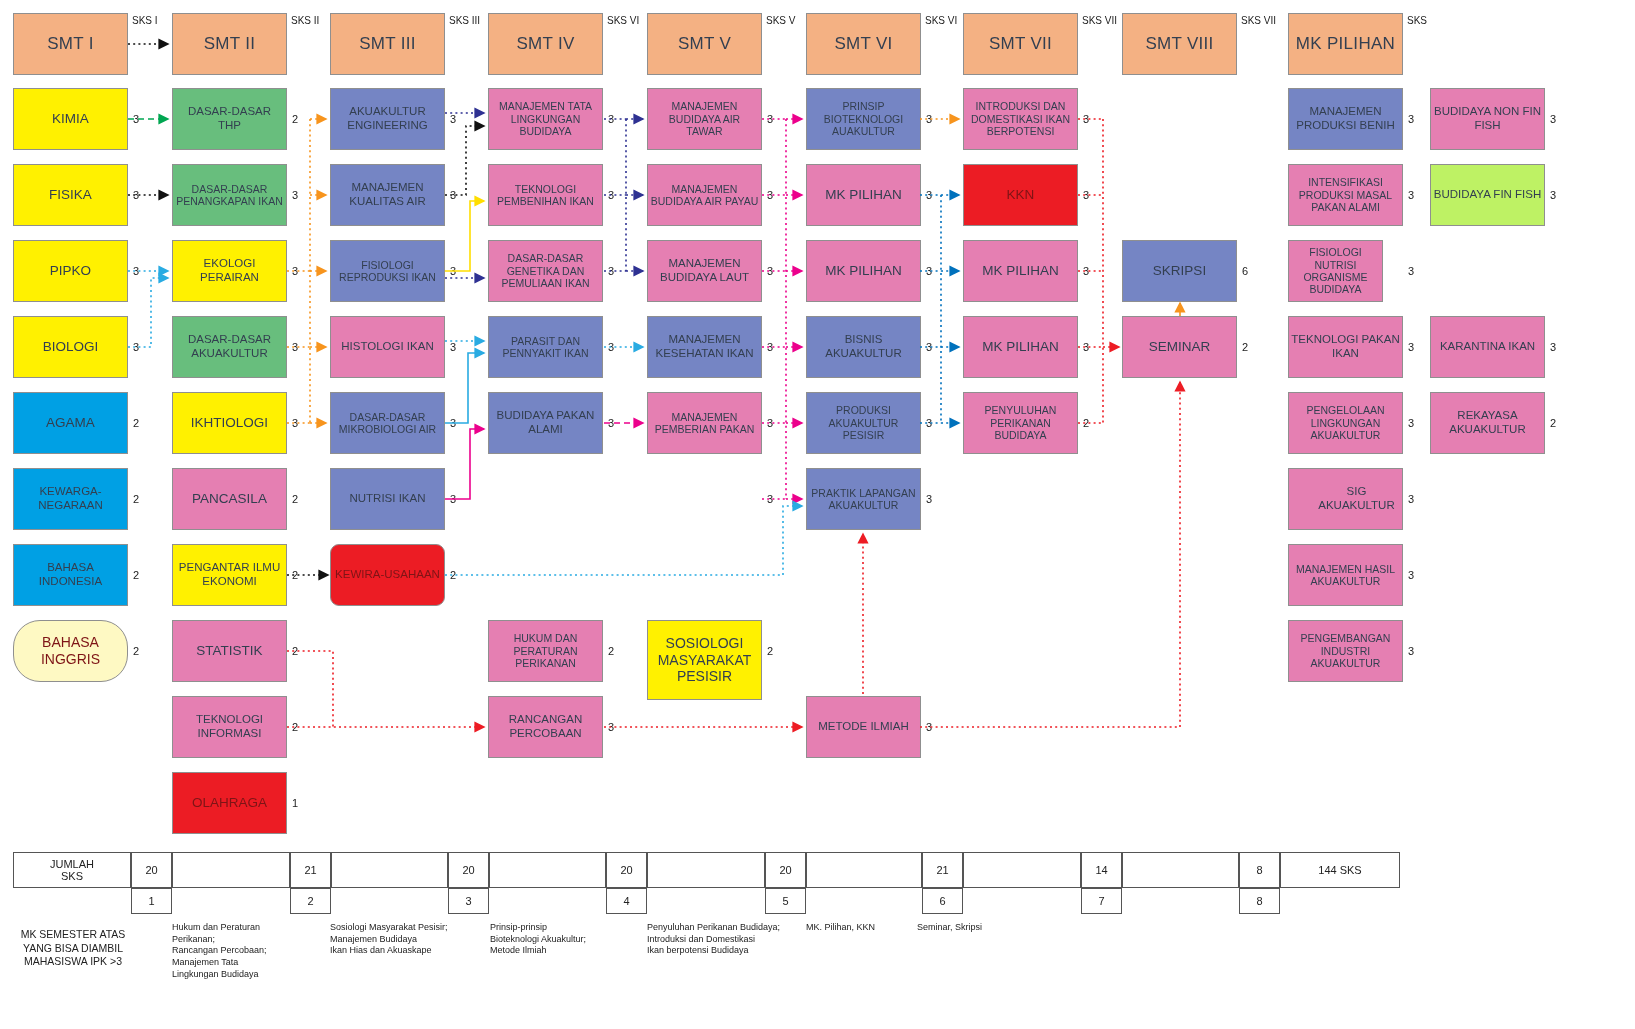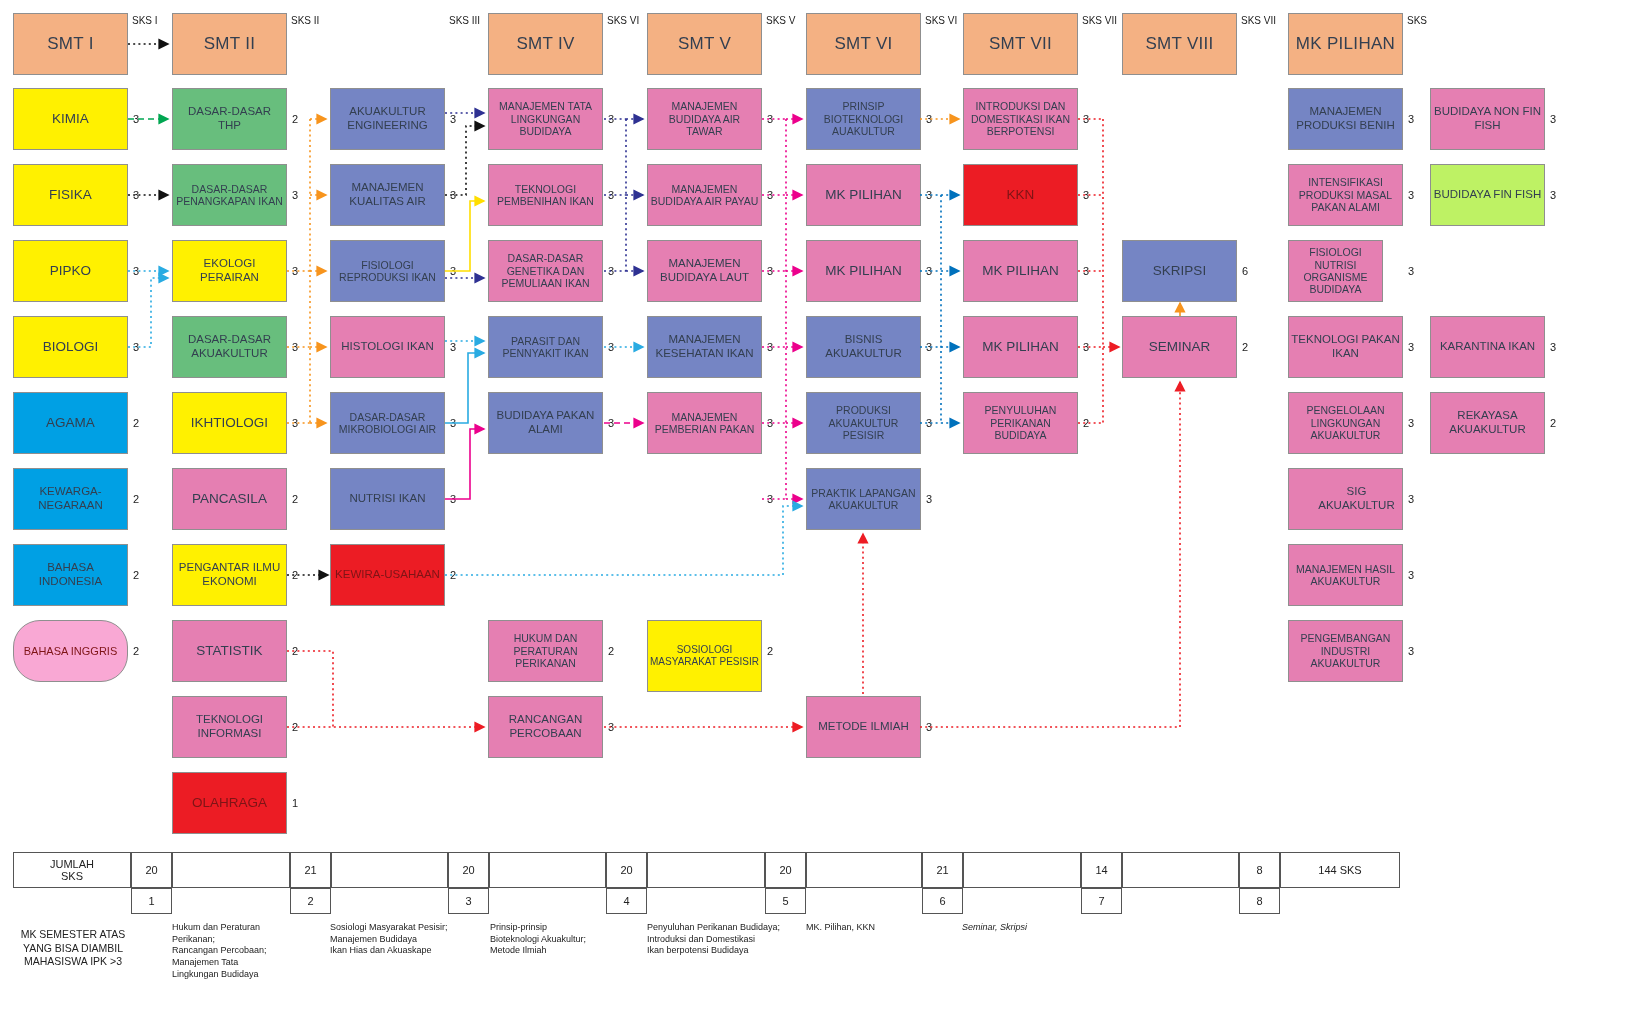--- a/index.html
+++ b/index.html
@@ -19,20 +19,21 @@
 </style>
 </head>
 <body>
 
 <div id="canvas">
   <div id="nodes">
       <div class="box hdr" style="left: 13px; top: 13px; width: 115px; height: 62px; background: rgb(244, 177, 131);">SMT I</div>
       <div class="sks-col-label" style="left: 132px; top: 15px;">SKS I</div>
       <div class="box hdr" style="left: 172px; top: 13px; width: 115px; height: 62px; background: rgb(244, 177, 131);">SMT II</div>
       <div class="sks-col-label" style="left: 291px; top: 15px;">SKS II</div>
+      <div class="box hdr" style="left: 330px; top: 13px; width: 115px; height: 62px; background: rgb(244, 177, 131);">SMT III</div>
       <div class="sks-col-label" style="left: 449px; top: 15px;">SKS III</div>
       <div class="box hdr" style="left: 488px; top: 13px; width: 115px; height: 62px; background: rgb(244, 177, 131);">SMT IV</div>
       <div class="sks-col-label" style="left: 607px; top: 15px;">SKS VI</div>
       <div class="box hdr" style="left: 647px; top: 13px; width: 115px; height: 62px; background: rgb(244, 177, 131);">SMT V</div>
       <div class="sks-col-label" style="left: 766px; top: 15px;">SKS V</div>
       <div class="box hdr" style="left: 806px; top: 13px; width: 115px; height: 62px; background: rgb(244, 177, 131);">SMT VI</div>
       <div class="sks-col-label" style="left: 925px; top: 15px;">SKS VI</div>
       <div class="box hdr" style="left: 963px; top: 13px; width: 115px; height: 62px; background: rgb(244, 177, 131);">SMT VII</div>
       <div class="sks-col-label" style="left: 1082px; top: 15px;">SKS VII</div>
       <div class="box hdr" style="left: 1122px; top: 13px; width: 115px; height: 62px; background: rgb(244, 177, 131);">SMT VIII</div>
@@ -46,21 +47,21 @@
       <div class="box" style="left: 13px; top: 240px; width: 115px; height: 62px; background: rgb(255, 241, 0); font-size: 13.5px; color: rgb(51, 63, 80);">PIPKO</div>
       <div class="sks-num" style="left: 133px; top: 240px; height: 62px; display: flex; align-items: center;">3</div>
       <div class="box" style="left: 13px; top: 316px; width: 115px; height: 62px; background: rgb(255, 241, 0); font-size: 13.5px; color: rgb(51, 63, 80);">BIOLOGI</div>
       <div class="sks-num" style="left: 133px; top: 316px; height: 62px; display: flex; align-items: center;">3</div>
       <div class="box" style="left: 13px; top: 392px; width: 115px; height: 62px; background: rgb(0, 160, 228); font-size: 13.5px; color: rgb(51, 63, 80);">AGAMA</div>
       <div class="sks-num" style="left: 133px; top: 392px; height: 62px; display: flex; align-items: center;">2</div>
       <div class="box" style="left: 13px; top: 468px; width: 115px; height: 62px; background: rgb(0, 160, 228); font-size: 11.5px; color: rgb(51, 63, 80);">KEWARGA-NEGARAAN</div>
       <div class="sks-num" style="left: 133px; top: 468px; height: 62px; display: flex; align-items: center;">2</div>
       <div class="box" style="left: 13px; top: 544px; width: 115px; height: 62px; background: rgb(0, 160, 228); font-size: 11.5px; color: rgb(51, 63, 80);">BAHASA INDONESIA</div>
       <div class="sks-num" style="left: 133px; top: 544px; height: 62px; display: flex; align-items: center;">2</div>
-      <div class="box" style="left: 13px; top: 620px; width: 115px; height: 62px; background: #f9a8d4; font-size: 11px; color: rgb(126, 20, 22); border-radius: 27px;">BAHASA INGGRIS</div>
+      <div class="box" style="left: 13px; top: 620px; width: 115px; height: 62px; background: #fef9c3; font-size: 14px; color: rgb(126, 20, 22); border-radius: 27px;">BAHASA INGGRIS</div>
       <div class="sks-num" style="left: 133px; top: 620px; height: 62px; display: flex; align-items: center;">2</div>
       <div class="box" style="left: 172px; top: 88px; width: 115px; height: 62px; background: rgb(104, 190, 125); font-size: 11.5px; color: rgb(51, 63, 80);">DASAR-DASAR THP</div>
       <div class="sks-num" style="left: 292px; top: 88px; height: 62px; display: flex; align-items: center;">2</div>
       <div class="box" style="left: 172px; top: 164px; width: 115px; height: 62px; background: rgb(104, 190, 125); font-size: 10.5px; color: rgb(51, 63, 80);">DASAR-DASAR PENANGKAPAN IKAN</div>
       <div class="sks-num" style="left: 292px; top: 164px; height: 62px; display: flex; align-items: center;">3</div>
       <div class="box" style="left: 172px; top: 240px; width: 115px; height: 62px; background: rgb(255, 241, 0); font-size: 11.5px; color: rgb(51, 63, 80);">EKOLOGI PERAIRAN</div>
       <div class="sks-num" style="left: 292px; top: 240px; height: 62px; display: flex; align-items: center;">3</div>
       <div class="box" style="left: 172px; top: 316px; width: 115px; height: 62px; background: rgb(104, 190, 125); font-size: 11.5px; color: rgb(51, 63, 80);">DASAR-DASAR AKUAKULTUR</div>
       <div class="sks-num" style="left: 292px; top: 316px; height: 62px; display: flex; align-items: center;">3</div>
       <div class="box" style="left: 172px; top: 392px; width: 115px; height: 62px; background: rgb(255, 241, 0); font-size: 13.5px; color: rgb(51, 63, 80);">IKHTIOLOGI</div>
@@ -80,21 +81,21 @@
       <div class="box" style="left: 330px; top: 164px; width: 115px; height: 62px; background: rgb(117, 133, 196); font-size: 11.5px; color: rgb(51, 63, 80);">MANAJEMEN KUALITAS AIR</div>
       <div class="sks-num" style="left: 450px; top: 164px; height: 62px; display: flex; align-items: center;">3</div>
       <div class="box" style="left: 330px; top: 240px; width: 115px; height: 62px; background: rgb(117, 133, 196); font-size: 10.5px; color: rgb(51, 63, 80);">FISIOLOGI REPRODUKSI IKAN</div>
       <div class="sks-num" style="left: 450px; top: 240px; height: 62px; display: flex; align-items: center;">3</div>
       <div class="box" style="left: 330px; top: 316px; width: 115px; height: 62px; background: rgb(229, 127, 178); font-size: 11.5px; color: rgb(51, 63, 80);">HISTOLOGI IKAN</div>
       <div class="sks-num" style="left: 450px; top: 316px; height: 62px; display: flex; align-items: center;">3</div>
       <div class="box" style="left: 330px; top: 392px; width: 115px; height: 62px; background: rgb(117, 133, 196); font-size: 10.5px; color: rgb(51, 63, 80);">DASAR-DASAR MIKROBIOLOGI AIR</div>
       <div class="sks-num" style="left: 450px; top: 392px; height: 62px; display: flex; align-items: center;">3</div>
       <div class="box" style="left: 330px; top: 468px; width: 115px; height: 62px; background: rgb(117, 133, 196); font-size: 11.5px; color: rgb(51, 63, 80);">NUTRISI IKAN</div>
       <div class="sks-num" style="left: 450px; top: 468px; height: 62px; display: flex; align-items: center;">3</div>
-      <div class="box" style="left: 330px; top: 544px; width: 115px; height: 62px; background: rgb(236, 28, 36); font-size: 11.5px; color: rgb(126, 20, 22);">KEWIRA-USAHAAN</div>
+      <div class="box" style="left: 330px; top: 544px; width: 115px; height: 62px; background: rgb(236, 28, 36); font-size: 11.5px; color: rgb(126, 20, 22); border-radius: 9px;">KEWIRA-USAHAAN</div>
       <div class="sks-num" style="left: 450px; top: 544px; height: 62px; display: flex; align-items: center;">2</div>
       <div class="box" style="left: 488px; top: 88px; width: 115px; height: 62px; background: rgb(229, 127, 178); font-size: 10.5px; color: rgb(51, 63, 80);">MANAJEMEN TATA LINGKUNGAN BUDIDAYA</div>
       <div class="sks-num" style="left: 608px; top: 88px; height: 62px; display: flex; align-items: center;">3</div>
       <div class="box" style="left: 488px; top: 164px; width: 115px; height: 62px; background: rgb(229, 127, 178); font-size: 10.5px; color: rgb(51, 63, 80);">TEKNOLOGI PEMBENIHAN IKAN</div>
       <div class="sks-num" style="left: 608px; top: 164px; height: 62px; display: flex; align-items: center;">3</div>
       <div class="box" style="left: 488px; top: 240px; width: 115px; height: 62px; background: rgb(229, 127, 178); font-size: 10.5px; color: rgb(51, 63, 80);">DASAR-DASAR GENETIKA DAN PEMULIAAN IKAN</div>
       <div class="sks-num" style="left: 608px; top: 240px; height: 62px; display: flex; align-items: center;">3</div>
       <div class="box" style="left: 488px; top: 316px; width: 115px; height: 62px; background: rgb(117, 133, 196); font-size: 10.5px; color: rgb(51, 63, 80);">PARASIT DAN PENNYAKIT IKAN</div>
       <div class="sks-num" style="left: 608px; top: 316px; height: 62px; display: flex; align-items: center;">3</div>
       <div class="box" style="left: 488px; top: 392px; width: 115px; height: 62px; background: rgb(117, 133, 196); font-size: 11.5px; color: rgb(51, 63, 80);">BUDIDAYA PAKAN ALAMI</div>
@@ -107,21 +108,21 @@
       <div class="sks-num" style="left: 767px; top: 88px; height: 62px; display: flex; align-items: center;">3</div>
       <div class="box" style="left: 647px; top: 164px; width: 115px; height: 62px; background: rgb(229, 127, 178); font-size: 10.5px; color: rgb(51, 63, 80);">MANAJEMEN BUDIDAYA AIR PAYAU</div>
       <div class="sks-num" style="left: 767px; top: 164px; height: 62px; display: flex; align-items: center;">3</div>
       <div class="box" style="left: 647px; top: 240px; width: 115px; height: 62px; background: rgb(229, 127, 178); font-size: 11.5px; color: rgb(51, 63, 80);">MANAJEMEN BUDIDAYA LAUT</div>
       <div class="sks-num" style="left: 767px; top: 240px; height: 62px; display: flex; align-items: center;">3</div>
       <div class="box" style="left: 647px; top: 316px; width: 115px; height: 62px; background: rgb(117, 133, 196); font-size: 11.5px; color: rgb(51, 63, 80);">MANAJEMEN KESEHATAN IKAN</div>
       <div class="sks-num" style="left: 767px; top: 316px; height: 62px; display: flex; align-items: center;">3</div>
       <div class="box" style="left: 647px; top: 392px; width: 115px; height: 62px; background: rgb(229, 127, 178); font-size: 10.5px; color: rgb(51, 63, 80);">MANAJEMEN PEMBERIAN PAKAN</div>
       <div class="sks-num" style="left: 767px; top: 392px; height: 62px; display: flex; align-items: center;">3</div>
       <div class="sks-num" style="left: 767px; top: 468px; height: 62px; display: flex; align-items: center;">3</div>
-      <div class="box" style="left: 647px; top: 620px; width: 115px; height: 72px; background: rgb(255, 241, 0); font-size: 10px; color: rgb(51, 63, 80);">SOSIOLOGI MASYARAKAT PESISIR</div>
+      <div class="box" style="left: 647px; top: 620px; width: 115px; height: 80px; background: rgb(255, 241, 0); font-size: 14px; color: rgb(51, 63, 80);">SOSIOLOGI MASYARAKAT PESISIR</div>
       <div class="sks-num" style="left: 767px; top: 620px; height: 62px; display: flex; align-items: center;">2</div>
       <div class="box" style="left: 806px; top: 88px; width: 115px; height: 62px; background: rgb(117, 133, 196); font-size: 10.5px; color: rgb(51, 63, 80);">PRINSIP BIOTEKNOLOGI AUAKULTUR</div>
       <div class="sks-num" style="left: 926px; top: 88px; height: 62px; display: flex; align-items: center;">3</div>
       <div class="box" style="left: 806px; top: 164px; width: 115px; height: 62px; background: rgb(229, 127, 178); font-size: 13.5px; color: rgb(51, 63, 80);">MK PILIHAN</div>
       <div class="sks-num" style="left: 926px; top: 164px; height: 62px; display: flex; align-items: center;">3</div>
       <div class="box" style="left: 806px; top: 240px; width: 115px; height: 62px; background: rgb(229, 127, 178); font-size: 13.5px; color: rgb(51, 63, 80);">MK PILIHAN</div>
       <div class="sks-num" style="left: 926px; top: 240px; height: 62px; display: flex; align-items: center;">3</div>
       <div class="box" style="left: 806px; top: 316px; width: 115px; height: 62px; background: rgb(117, 133, 196); font-size: 11.5px; color: rgb(51, 63, 80);">BISNIS AKUAKULTUR</div>
       <div class="sks-num" style="left: 926px; top: 316px; height: 62px; display: flex; align-items: center;">3</div>
       <div class="box" style="left: 806px; top: 392px; width: 115px; height: 62px; background: rgb(117, 133, 196); font-size: 10.5px; color: rgb(51, 63, 80);">PRODUKSI AKUAKULTUR PESISIR</div>
@@ -202,21 +203,21 @@
       <div class="footnote" style="left: 330px; top: 922px; width: 140px;">Sosiologi Masyarakat Pesisir;
 Manajemen Budidaya
 Ikan Hias dan Akuaskape</div>
       <div class="footnote" style="left: 490px; top: 922px; width: 130px;">Prinsip-prinsip
 Bioteknologi Akuakultur;
 Metode Ilmiah</div>
       <div class="footnote" style="left: 647px; top: 922px; width: 155px;">Penyuluhan Perikanan Budidaya;
 Introduksi dan Domestikasi
 Ikan berpotensi Budidaya</div>
       <div class="footnote" style="left: 806px; top: 922px; width: 120px;">MK. Pilihan, KKN</div>
-      <div class="footnote" style="left: 962px; top: 922px; width: 120px; font-style: italic;">Seminar, Skripsi</div>
+      <div class="footnote" style="left: 917px; top: 922px; width: 120px;">Seminar, Skripsi</div>
     </div>
   <svg id="edges" width="1635" height="1029" viewBox="0 0 1635 1029">
       <defs>
         <marker id="arr-black" markerWidth="7" markerHeight="7" refX="6" refY="3.5" orient="auto">
           <path d="M0,0 L7,3.5 L0,7 Z" fill="#111111"></path>
         </marker>
         <marker id="arr-green" markerWidth="7" markerHeight="7" refX="6" refY="3.5" orient="auto">
           <path d="M0,0 L7,3.5 L0,7 Z" fill="#00A651"></path>
         </marker>
         <marker id="arr-cyan" markerWidth="7" markerHeight="7" refX="6" refY="3.5" orient="auto">

